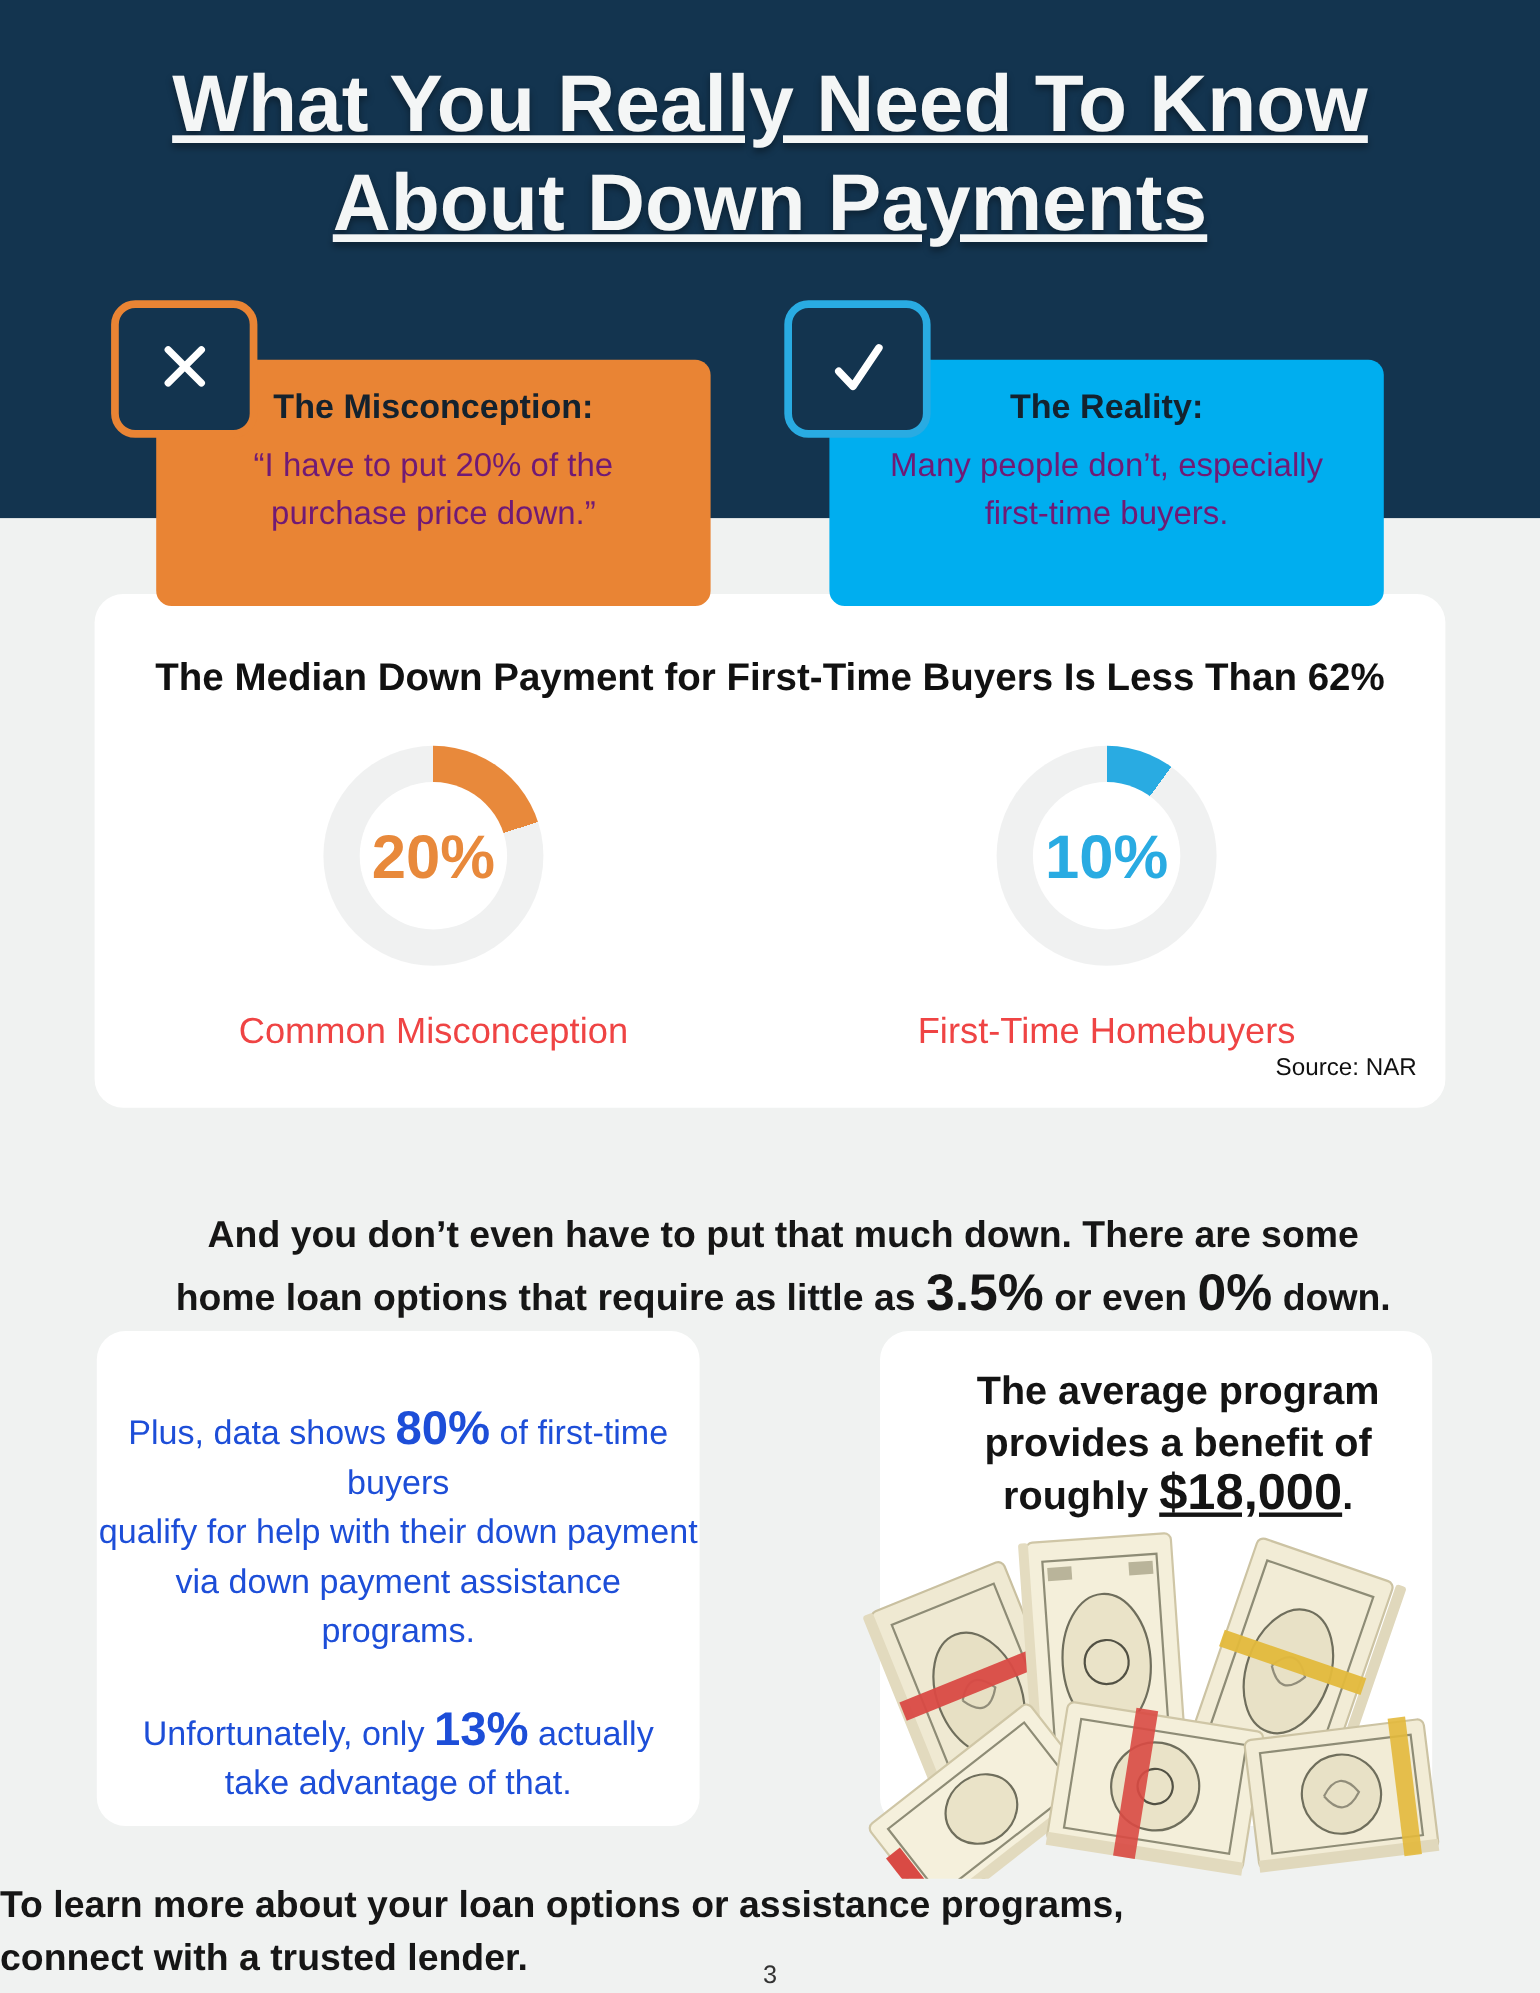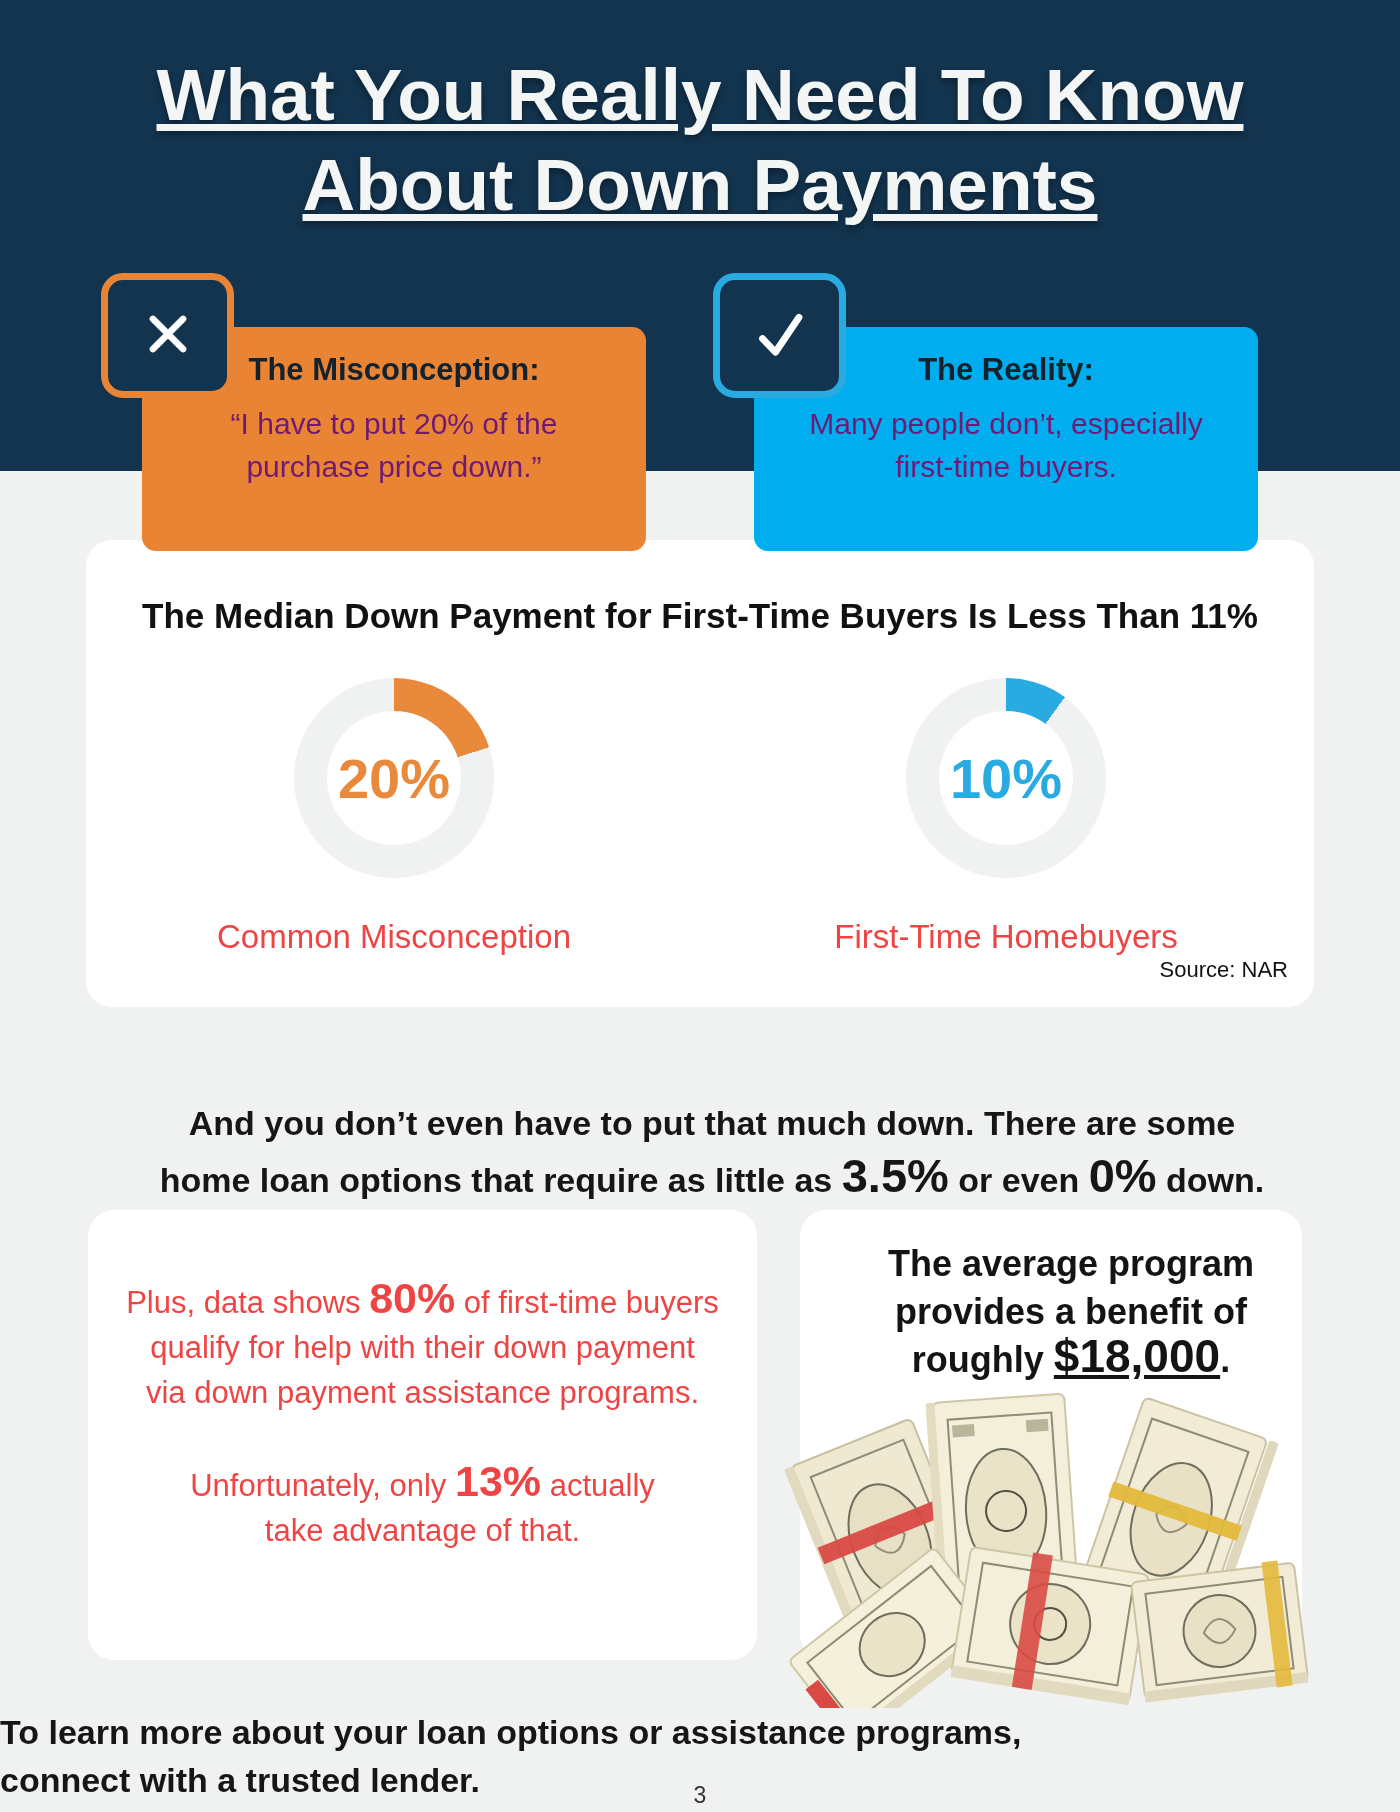--- a/index.html
+++ b/index.html
@@ -54,23 +54,23 @@
   .donut-label.l2{left:920px;}
   .source{position:absolute;right:26px;bottom:24px;font-size:22px;color:#111;}
   
   .loan-paragraph{
     position:absolute;left:12px;top:1095px;width:1400px;text-align:center;
     font-size:34px;font-weight:bold;color:#161616;line-height:57px;
   }
   .big{font-size:47px;line-height:0;}
   
   .assist-card{
-    position:absolute;left:88px;top:1210px;width:669px;height:450px;
+    position:absolute;left:88px;top:1210px;width:548px;height:450px;
     background:#fff;border-radius:26px;text-align:center;
-    font-size:31px;color:#ef4444;line-height:45px;
+    font-size:31px;color:#1d4ed8;line-height:45px;
   }
   .assist-card .inner{padding-top:70px;}
   .assist-card .gap{height:48px;}
   .assist-card .big{font-size:43px;font-weight:bold;}
   .benefit-card{
     position:absolute;left:800px;top:1210px;width:502px;height:450px;
     background:#fff;border-radius:26px;text-align:center;
     font-size:36px;font-weight:bold;color:#141414;line-height:48px;
   }
   .benefit-card .inner{padding-top:30px;padding-left:40px;}
@@ -115,21 +115,21 @@
   </div>
   <div class="icon-box check">
     <span>
       <svg width="76" height="76" viewBox="0 0 100 100">
         <path d="M27 56 L44 74 L75 28" stroke="#ffffff" stroke-width="9" stroke-linecap="round" stroke-linejoin="round" fill="none"></path>
       </svg>
     </span>
   </div>
 
   <div class="chart-card">
-    <h3 class="chart-title">The Median Down Payment for First-Time Buyers Is Less Than 11%</h3>
+    <h3 class="chart-title">The Median Down Payment for First-Time Buyers Is Less Than 62%</h3>
 
     <div class="donut d1" style="background: conic-gradient(rgb(232, 137, 59) 0deg, rgb(232, 137, 59) 20%, rgb(240, 241, 241) 20%, rgb(240, 241, 241) 100%);">
       <div class="hole">
         <span class="donut-value" style="color: rgb(232, 137, 59);">20%</span>
       </div>
     </div>
     <div class="donut d2" style="background: conic-gradient(rgb(41, 171, 226) 0deg, rgb(41, 171, 226) 10%, rgb(240, 241, 241) 10%, rgb(240, 241, 241) 100%);">
       <div class="hole">
         <span class="donut-value" style="color: rgb(41, 171, 226);">10%</span>
       </div>

